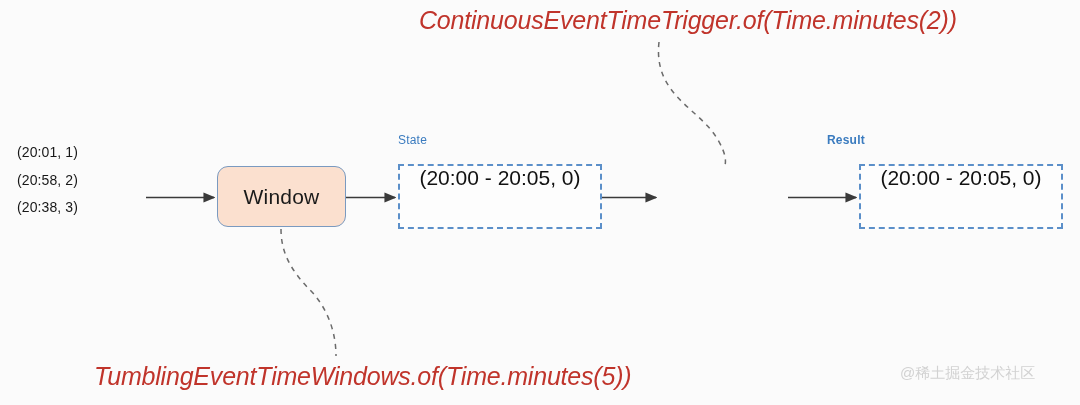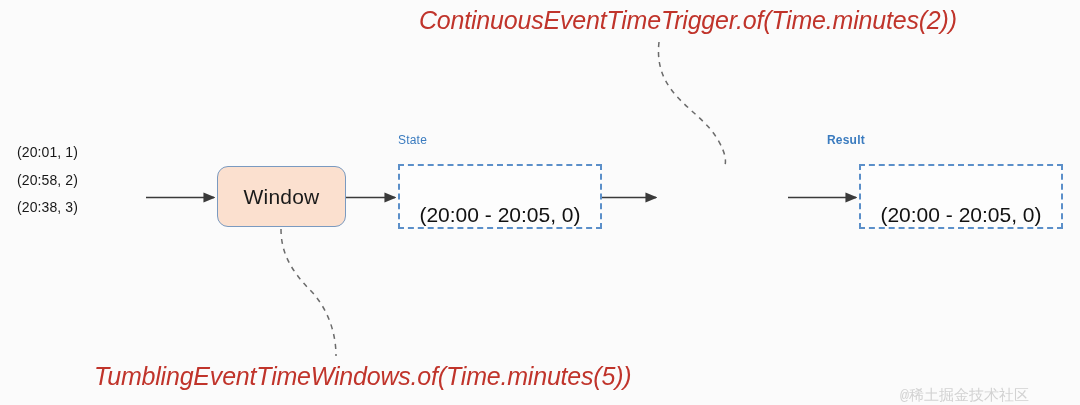--- a/index.html
+++ b/index.html
@@ -58,21 +58,21 @@
   #trigger-box { left: 659px; top: 166px; width: 129px; }
 
   
   .data-box {
     position: absolute;
     box-sizing: border-box;
     height: 65px;
     background: #fdfdfd;
     border: 2px dashed #5b8fc9;
     display: flex;
-    align-items: flex-end;
+    align-items: flex-start;
     justify-content: center;
     color: #111111;
     font-size: 21px;
     white-space: nowrap;
   }
   #state-box { left: 398px; top: 164px; width: 204px; }
   #result-box { left: 859px; top: 164px; width: 204px; }
 
   .group-label {
     position: absolute;
@@ -94,25 +94,24 @@
     white-space: nowrap;
     letter-spacing: -0.2px;
   }
   #trigger-note { left: 419px; top: 6px; }
   #window-note { left: 94px; top: 362px; }
 
   
   #watermark {
     position: absolute;
     left: 900px;
-    top: 386px;
+    top: 364px;
     font-size: 15px;
     color: #d2d2d2;
     white-space: nowrap;
-    font-family: Liberation Mono, monospace;
   }
 </style>
 </head>
 <body>
 
 <div id="canvas">
 
   <svg id="svg-layer" viewBox="0 0 1080 405" xmlns="http://www.w3.org/2000/svg">
     <defs>
       <marker id="arrowhead" markerWidth="7" markerHeight="7" refX="6.2" refY="3" orient="auto" markerUnits="strokeWidth">

